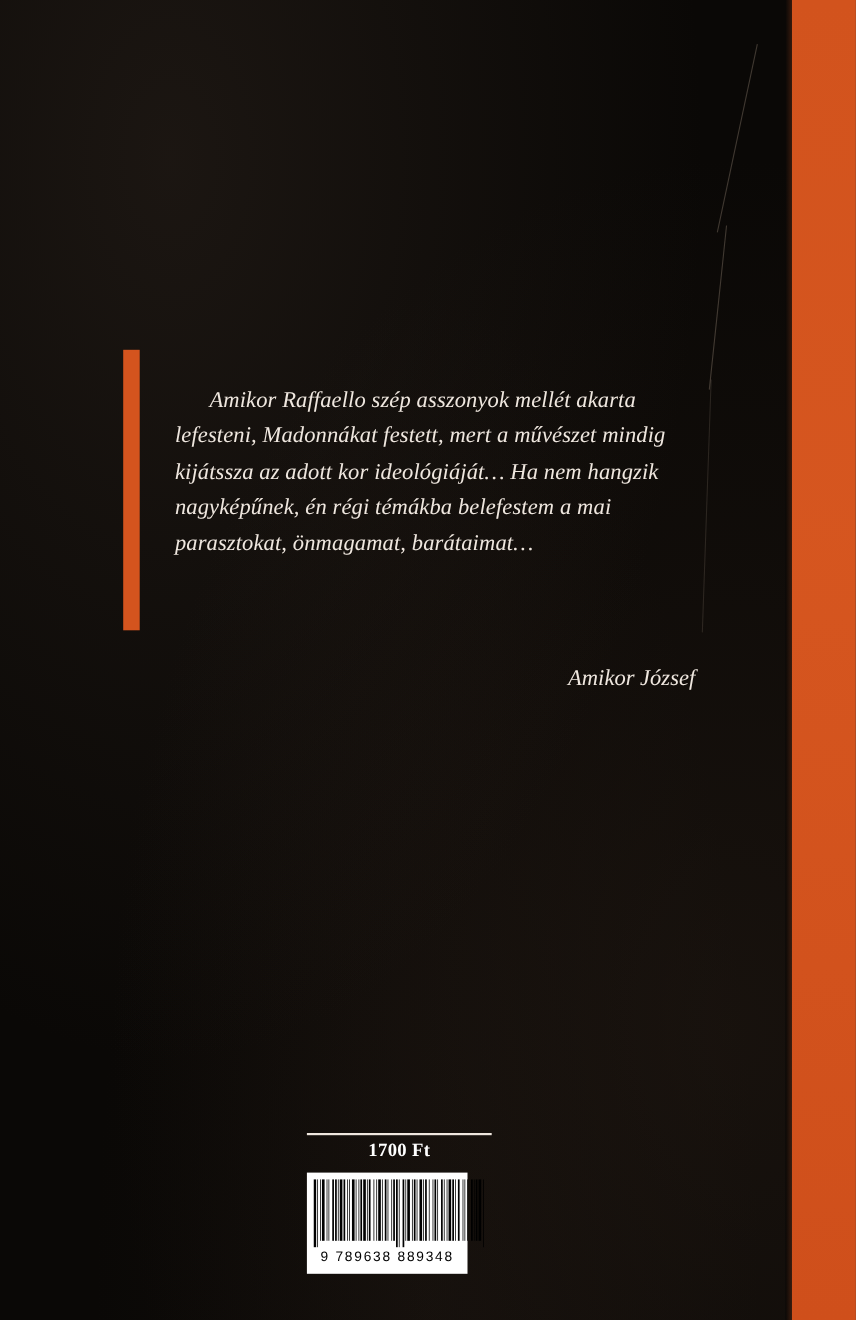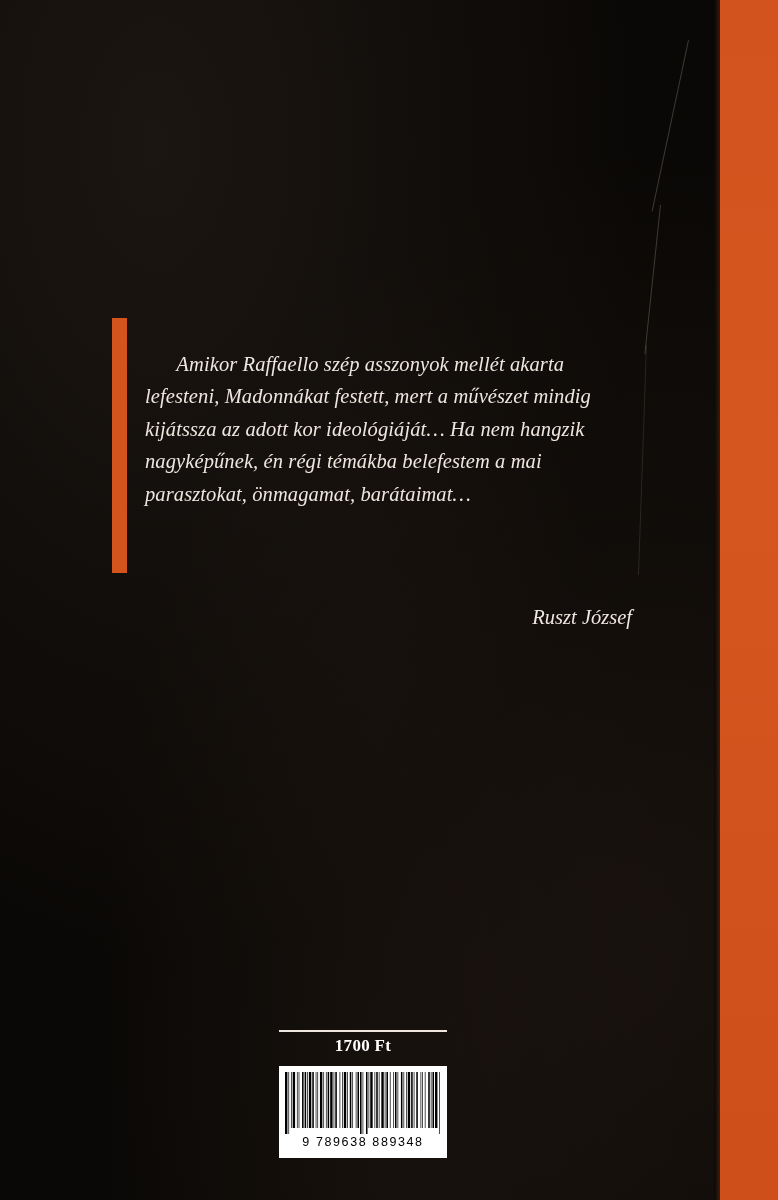--- a/index.html
+++ b/index.html
@@ -69,21 +69,21 @@
   }
   .quote-rule {
     position: absolute;
     left: 0;
     top: 3px;
     width: 15px;
     height: 255px;
     background: #d4541e;
   }
   .quote-text {
-    margin-left: 33px;
+    margin-left: 47px;
     color: #efe7df;
     font-family: "Liberation Serif", serif;
     font-style: italic;
     font-size: 20.5px;
     line-height: 32.5px;
     letter-spacing: .1px;
     text-align: left;
     white-space: pre-wrap;
   }
   .quote-text .para2 {
@@ -119,21 +119,21 @@
     margin-top: 4px;
     text-align: center;
     color: #ffffff;
     font-family: "Liberation Serif", serif;
     font-weight: bold;
     font-size: 17px;
     letter-spacing: .3px;
   }
   .barcode-box {
     margin-top: 10px;
-    width: 168px;
+    width: 146px;
     height: 92px;
     background: #ffffff;
     padding: 6px 6px 2px 6px;
     box-sizing: border-box;
   }
   .bars {
     width: 156px;
     height: 62px;
     display: block;
   }
@@ -156,21 +156,21 @@
 
   <div class="scratch s1"></div>
   <div class="scratch s2"></div>
   <div class="scratch s3"></div>
 
   <div class="quote-block">
     <div class="quote-rule"></div>
     <div class="quote-text">
       <span>Amikor Raffaello szép asszonyok mellét akarta lefesteni, Madonnákat festett, mert a művészet mindig kijátssza az adott kor ideológiáját… Ha nem hangzik nagyképűnek, én régi témákba belefestem a mai parasztokat, önmagamat, barátaimat…</span>
     </div>
-    <div class="attribution">Ruszt József</div>
+    <div class="attribution">Amikor József</div>
   </div>
 
   <div class="footer">
     <div class="price-rule"></div>
     <div class="price">1700 Ft</div>
     <div class="barcode-box">
       <svg class="bars" viewBox="0 0 156 62" preserveAspectRatio="none">
         <g id="bars-group" fill="#000000">
             <rect x="0.00" y="0" width="2.41" height="62"></rect>
             <rect x="3.41" y="0" width="0.70" height="62"></rect>

